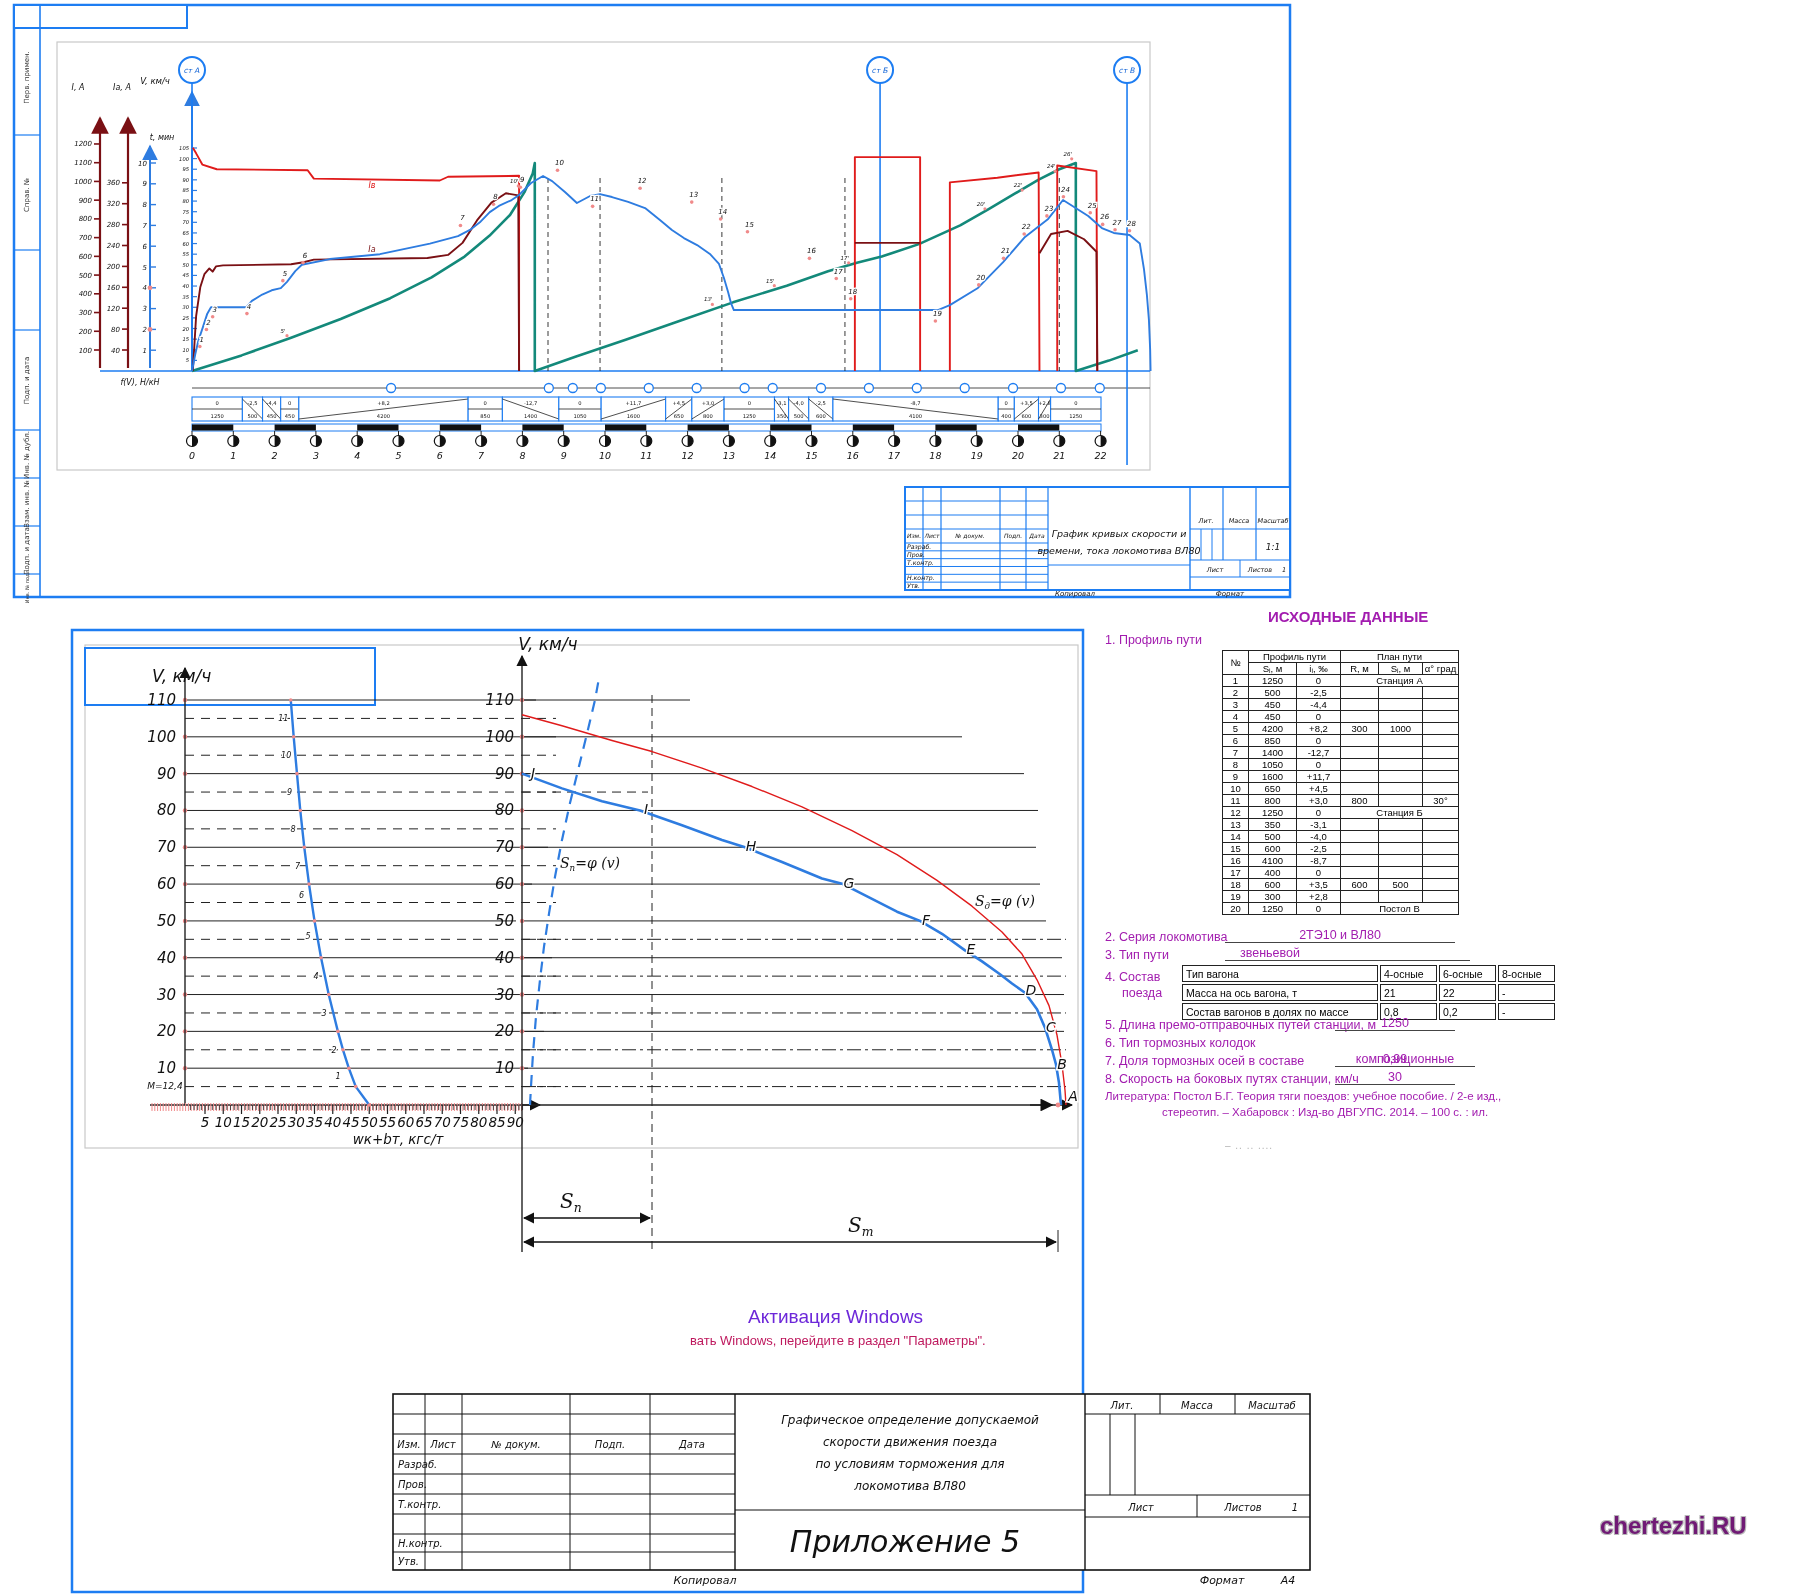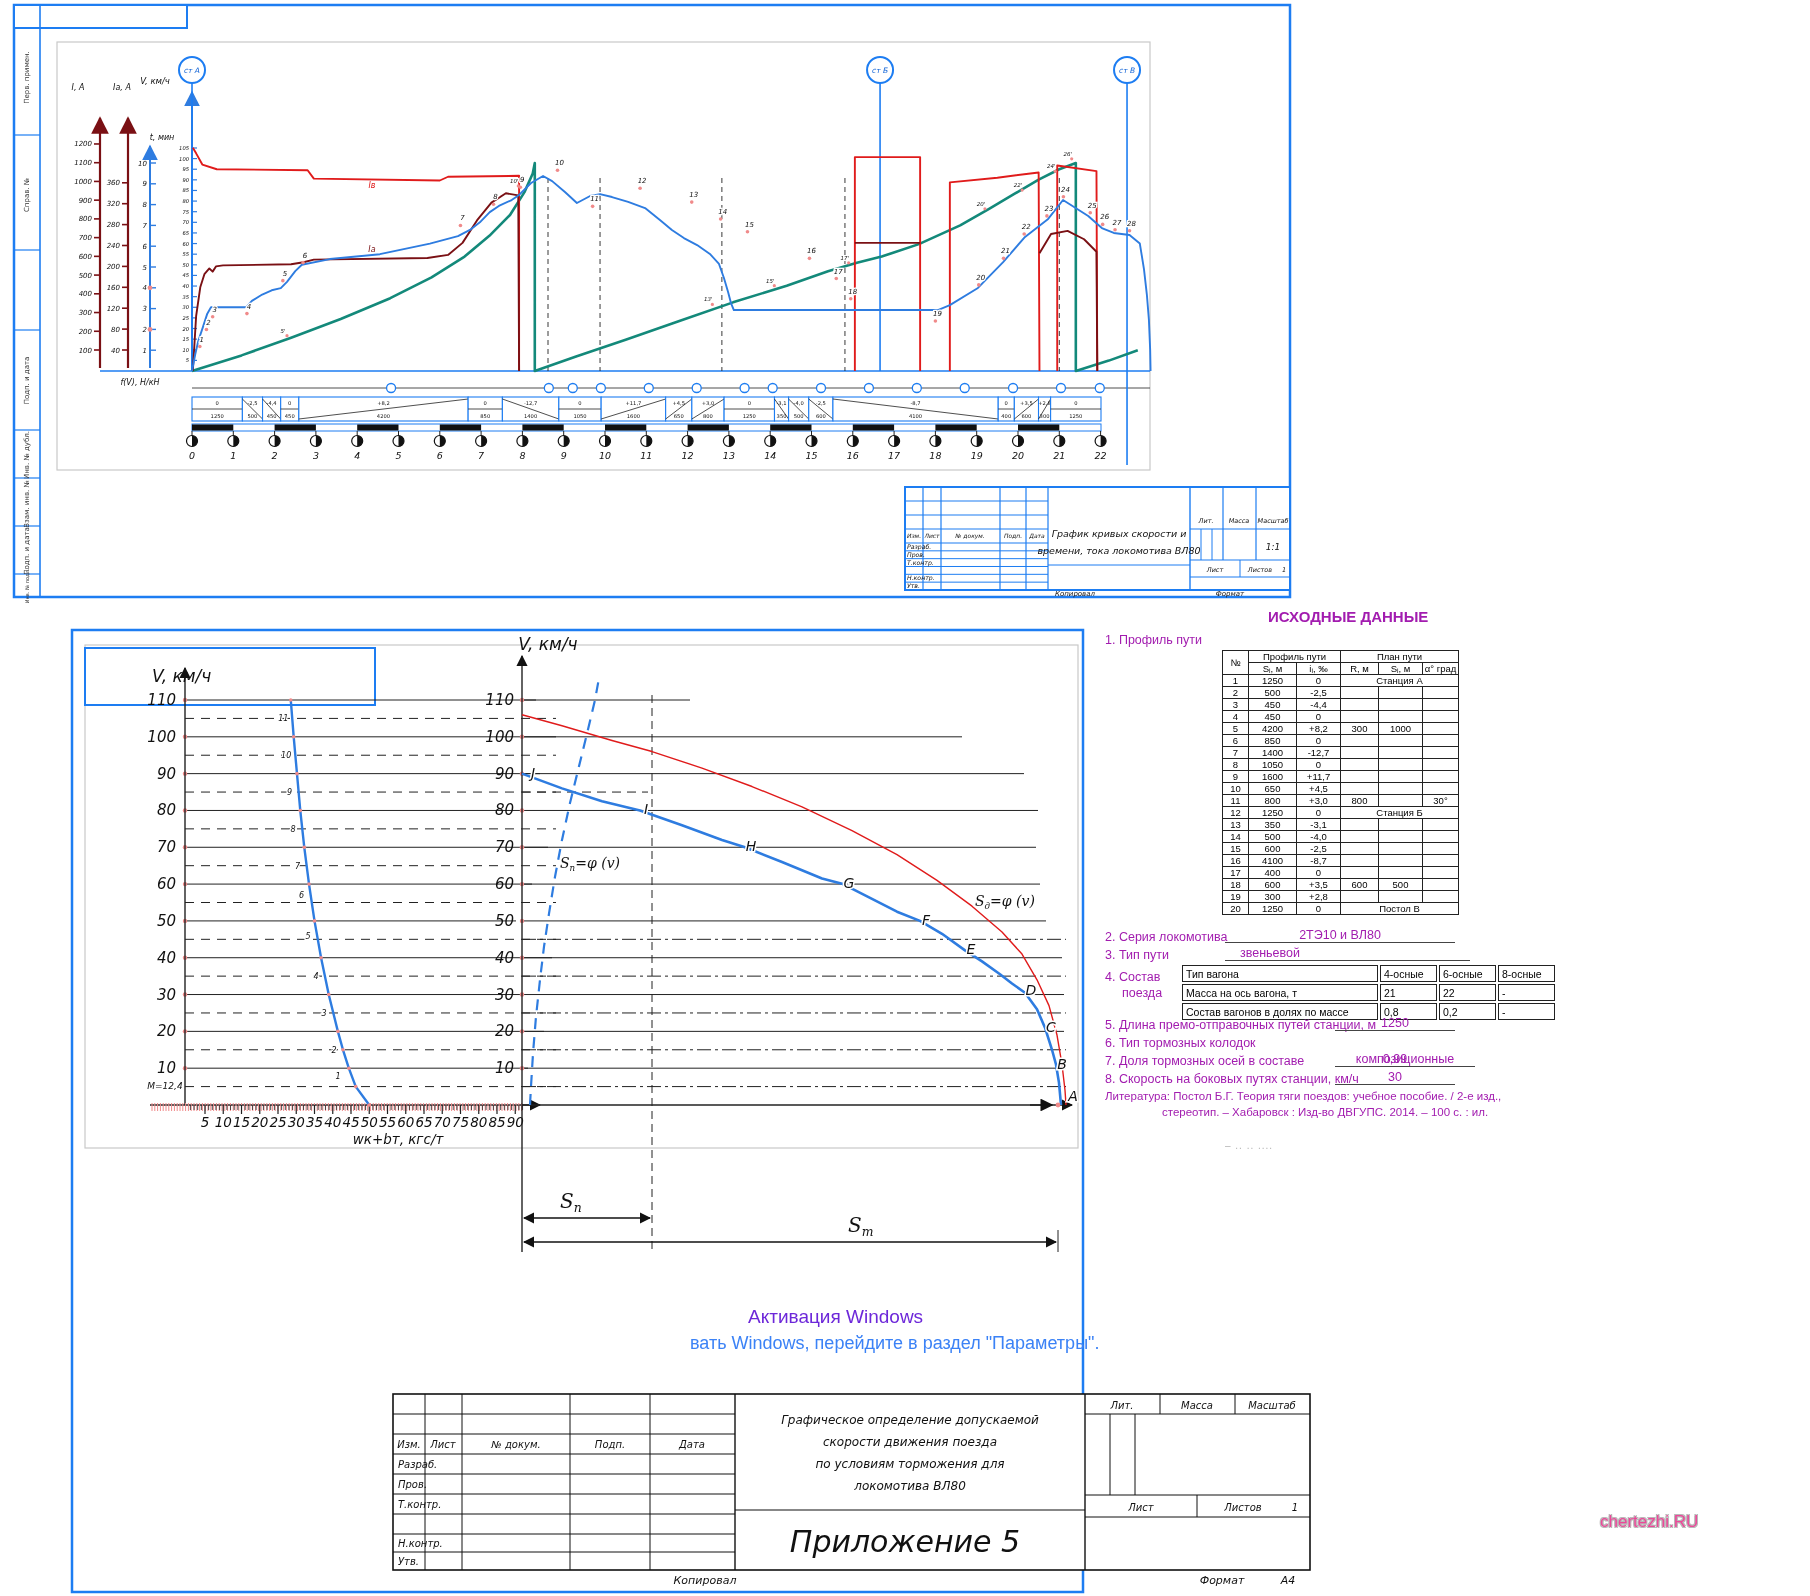--- a/index.html
+++ b/index.html
@@ -9,22 +9,22 @@
   .lbl{position:absolute;color:#a21caf;white-space:nowrap;font-family:"Liberation Sans",sans-serif;}
   .hd{font-weight:bold;font-size:15px;}
   .it{font-size:12.5px;}
   .val{font-size:12.5px;text-align:center;border-bottom:1.5px solid #444;}
   .tbl{border-collapse:collapse;}
   .tbl td{border:1px solid #222;font-family:"Liberation Sans",sans-serif;
           font-size:9.5px;text-align:center;padding:0 1px;height:11px;line-height:11px;}
   .tbl2 td{border:1px solid #222;font-family:"Liberation Sans",sans-serif;
           font-size:10.5px;text-align:left;padding:0 3px;height:15px;}
   .wm1{font-size:19px;color:#6d28d9;}
-  .wm2{font-size:18px;color:#3b82f6;}
-  .wm3{font-size:17px;font-weight:normal;color:#ec4899;
+  .wm2{font-size:13px;color:#be185d;}
+  .wm3{font-size:24px;font-weight:bold;color:#701a75;
        text-shadow:-1px -1px 0 #b9b9b9,1px -1px 0 #b9b9b9,-1px 1px 0 #b9b9b9,1px 1px 0 #b9b9b9;}
   .faint{font-size:10px;color:#b5b5b5;letter-spacing:1px;}
 </style>
 </head>
 <body>
 
 <div id="stage">
   <svg id="cv" width="1810" height="1596" viewBox="0 0 1810 1596">
       <defs>
         <marker id="ab" viewBox="0 0 10 10" refX="9" refY="5" markerWidth="8" markerHeight="8" orient="auto-start-reverse">

